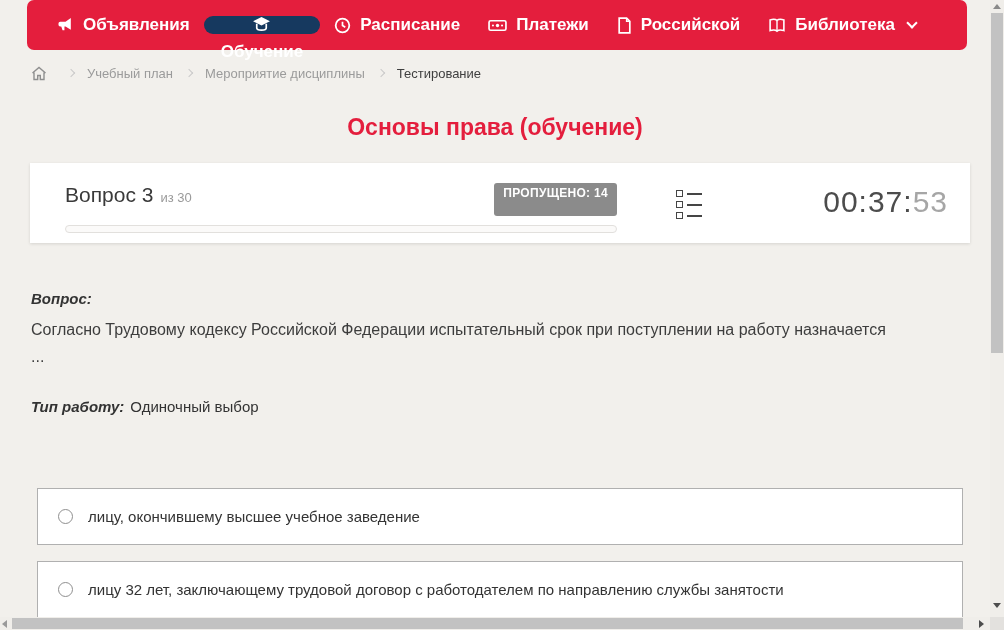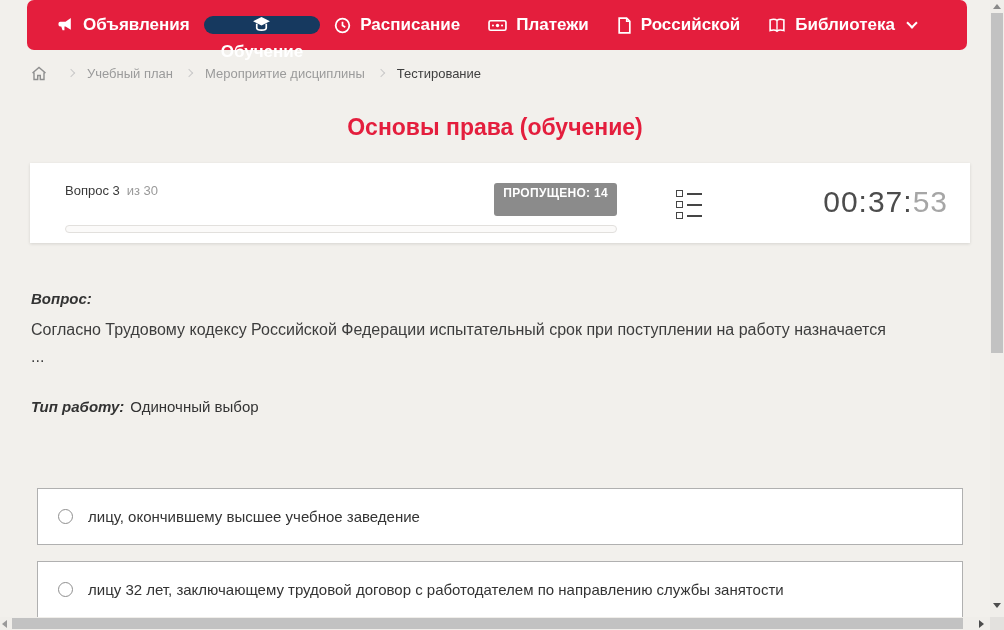--- a/index.html
+++ b/index.html
@@ -44,21 +44,21 @@
     position:absolute; left:0; right:14px; top:114px; text-align:center;
     color:#e41e3d; font-size:23px; font-weight:bold;
   }
   
   .card {
     position:absolute; left:30px; top:163px; width:940px; height:80px;
     background:#fff; box-shadow:0 1px 3px rgba(0,0,0,.12);
   }
   .card-left { position:absolute; left:35px; top:20px; width:552px; }
   .q-row { display:flex; align-items:baseline; }
-  .q-label { font-size:13px; color:#3a3a3a; }
+  .q-label { font-size:21px; color:#3a3a3a; }
   .q-of { font-size:13px; color:#9a9a9a; margin-left:7px; }
   .badge {
     margin-left:auto; background:#8b8b8b; color:#fff;
     font-size:12px; font-weight:bold; letter-spacing:.3px;
     padding:3px 9px 16px; border-radius:3px; align-self:center;
   }
   .progress {
     margin-top:9px; height:8px; border:1px solid #e2e0dd;
     background:#fbfaf9; border-radius:5px; overflow:hidden;
   }

